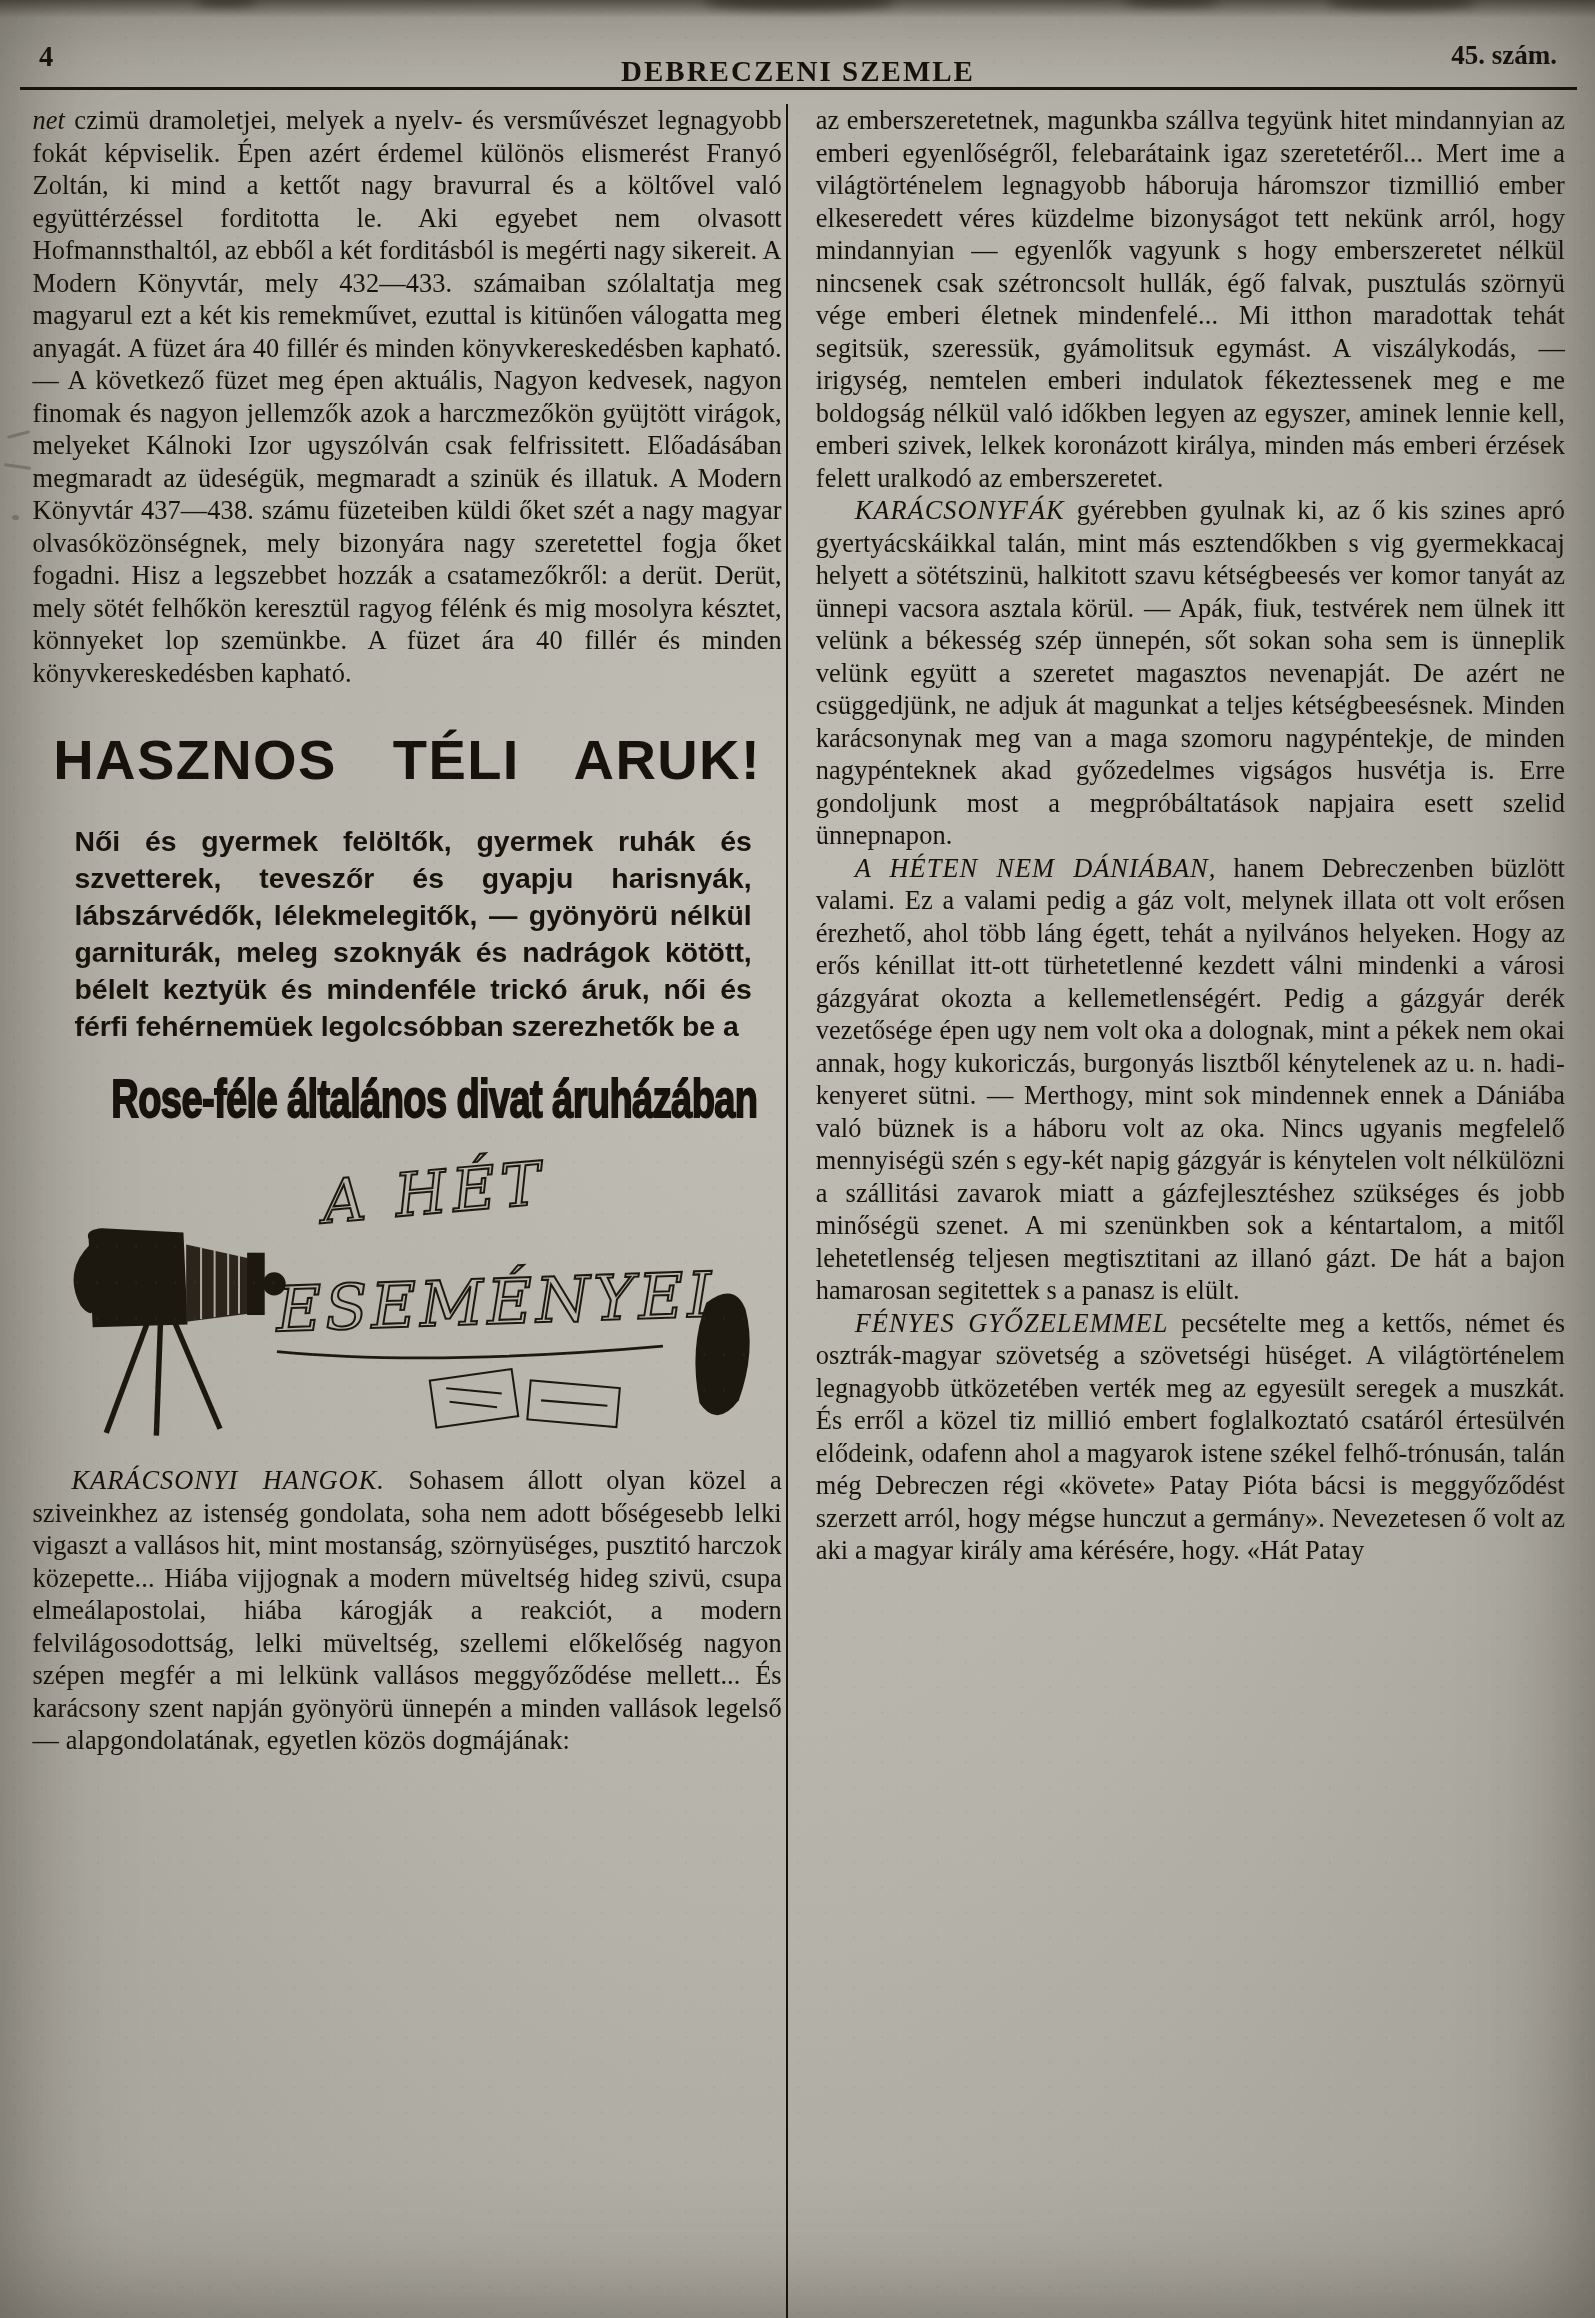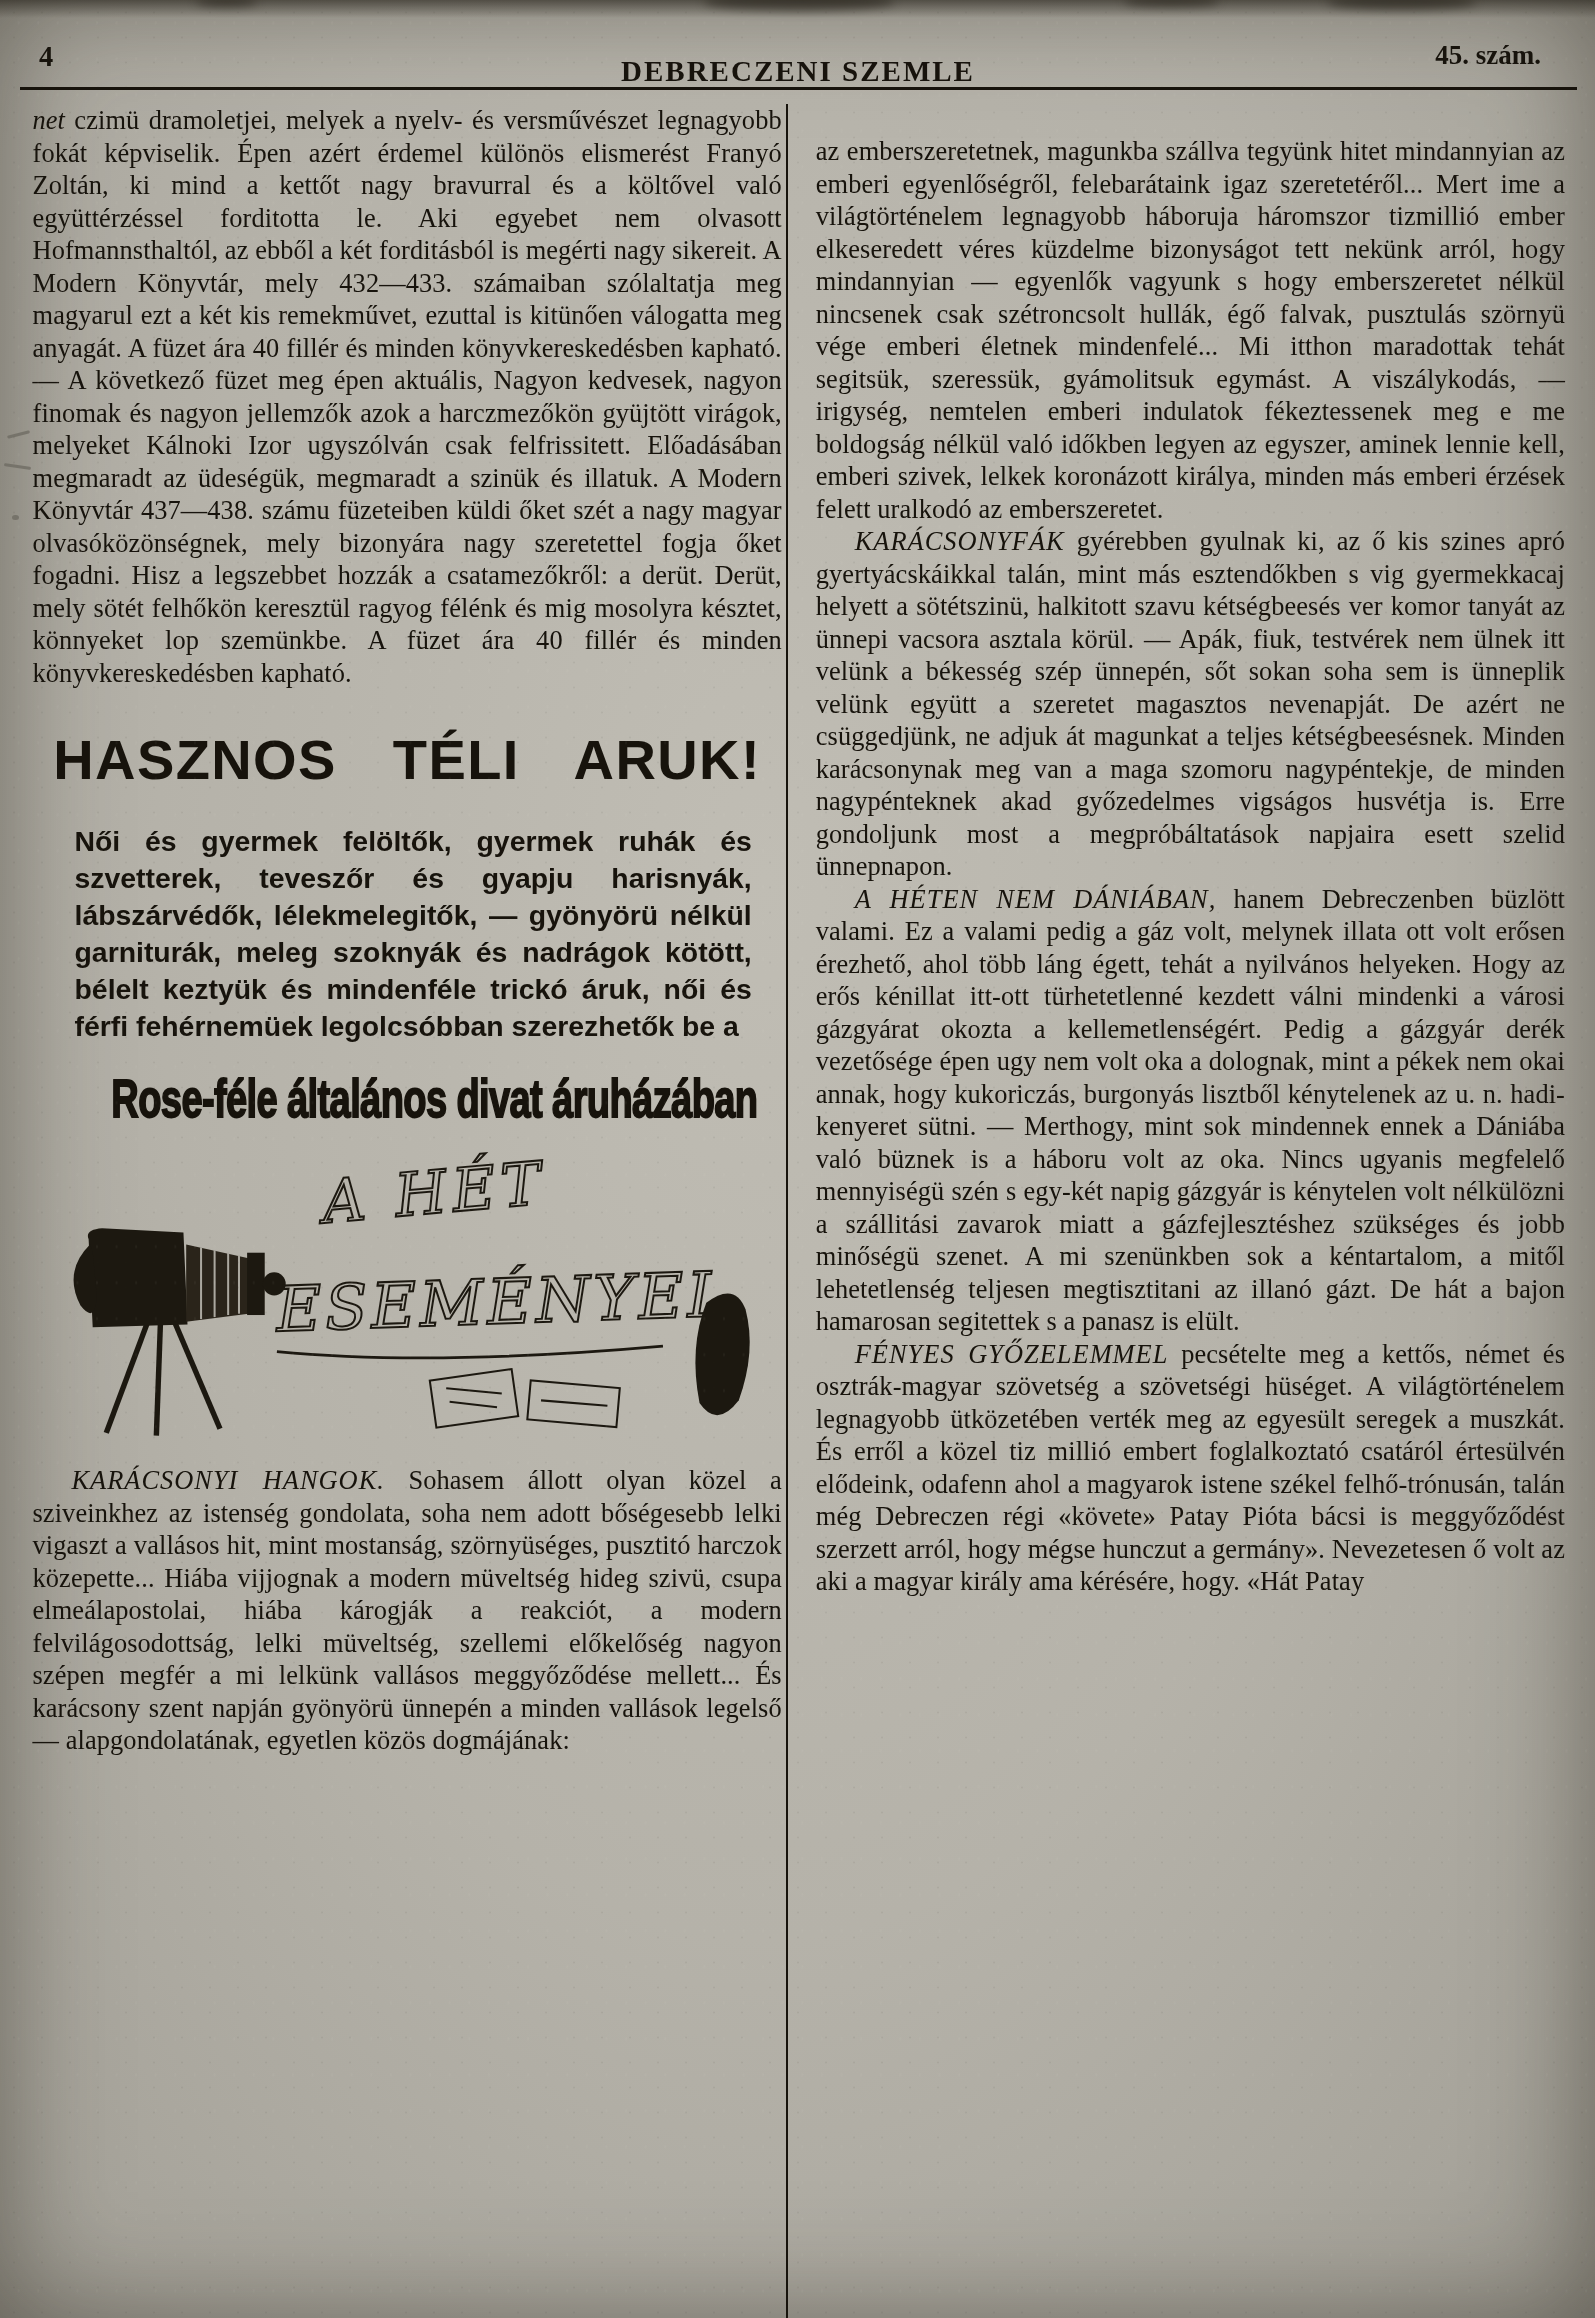--- a/index.html
+++ b/index.html
@@ -29,27 +29,27 @@
   .blotch.b3{left:196px;top:-2.7px;width:61px;height:9.5px;}
   .blotch.b4{left:1124px;top:-4.1px;width:95px;height:10.8px;}
   .pencil{position:absolute;background:#6a675e;opacity:.7;border-radius:1.4px;}
   .pencil.p1{left:6.8px;top:433px;width:23px;height:2.7px;transform:rotate(-14deg);}
   .pencil.p2{left:4.1px;top:465px;width:27px;height:2.7px;transform:rotate(8deg);}
   .pencil.p3{left:12.2px;top:515px;width:6.8px;height:5.4px;border-radius:50%;}
 
   .masthead{position:absolute;top:37px;left:39px;right:38px;height:41px;font-weight:bold;}
   .pageno{position:absolute;left:0;top:4.1px;font-size:28.4px;}
   .title{position:absolute;left:50%;transform:translateX(-50%);top:18px;font-size:29px;letter-spacing:2px;}
-  .issue{position:absolute;right:16px;top:2.7px;font-size:27px;}
+  .issue{position:absolute;right:0;top:2.7px;font-size:27px;}
   .head-rule{position:absolute;top:87px;left:20.3px;right:17.6px;height:2.7px;background:#17130c;}
 
   .columns{position:absolute;top:104px;left:32.5px;right:30px;bottom:0;display:flex;}
   .col{flex:1 1 0;min-width:0;}
   .col.left{padding-right:4px;}
-  .col.right{padding-left:28px;margin-top:31px;}
+  .col.right{padding-left:28px;}
   .col-rule{width:2px;background:#17130c;}
 
   p.body{margin:0;font-size:26.4px;line-height:32.5px;text-align:justify;letter-spacing:0.1px;}
   .indent{text-indent:39px;}
   .lead{letter-spacing:1px;}
   .lead-word{font-style:italic;}
 
   .ad{margin:38px 0 17.6px;}
   .ad-headline{
     margin:0 0 31px;font-family:"Liberation Sans",sans-serif;font-weight:700;

